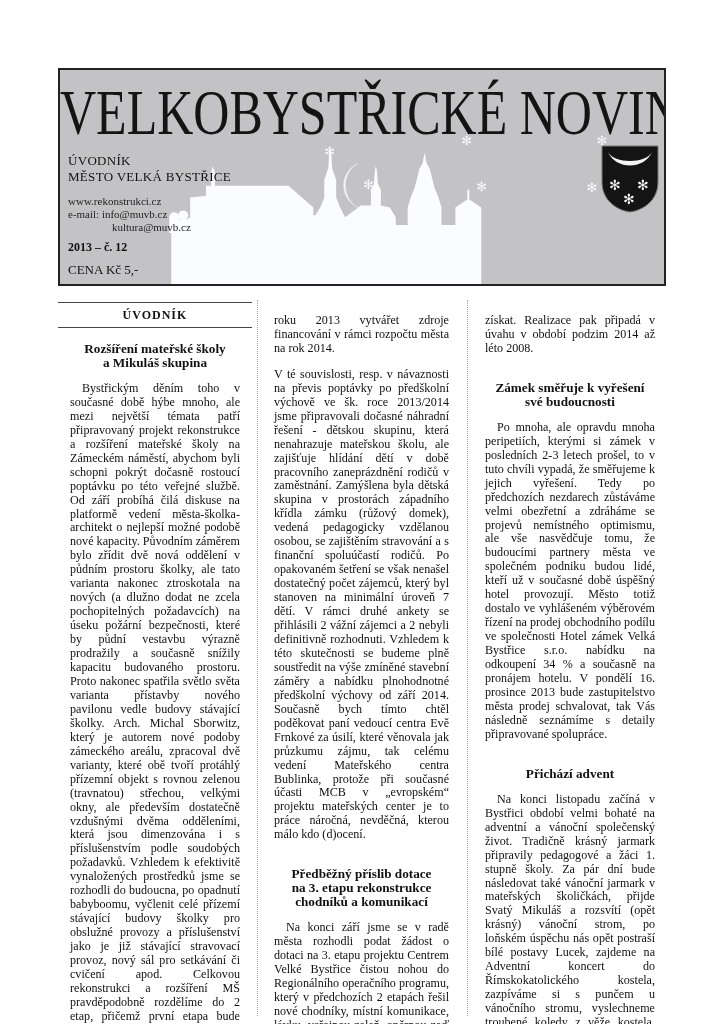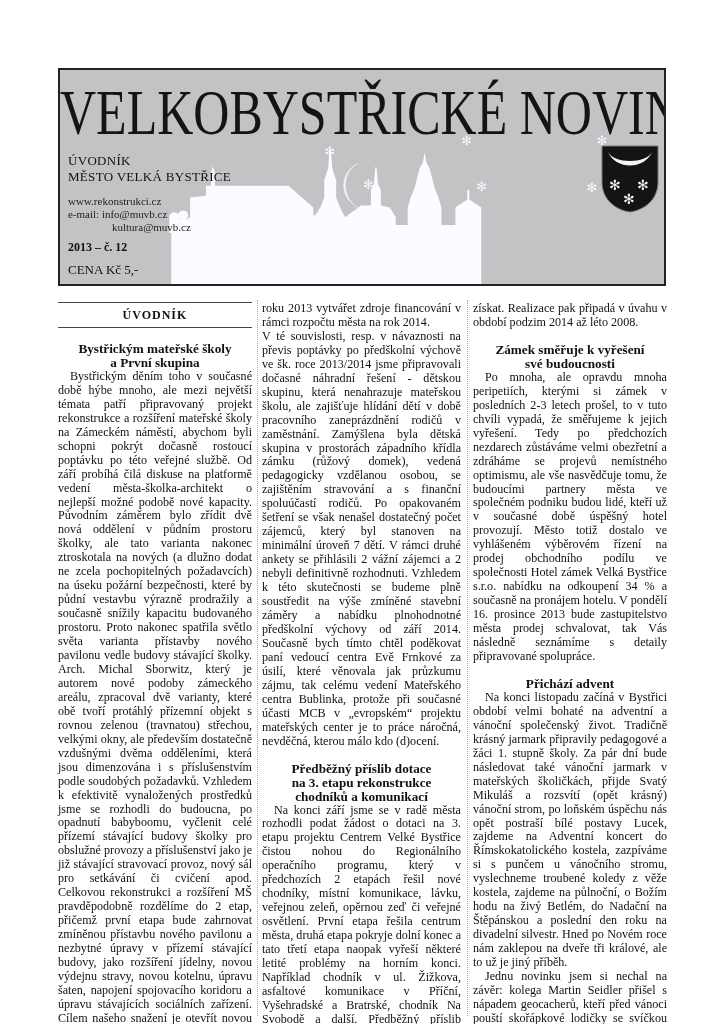--- a/index.html
+++ b/index.html
@@ -12,21 +12,21 @@
            transform:scaleY(1.25); transform-origin:top; color:#141414; white-space:nowrap; }
   .publisher { position:absolute; left:8px; top:83px; font-size:13px; line-height:16px; letter-spacing:0.3px; }
   .contact { position:absolute; left:8px; top:125px; font-size:11px; line-height:13px; color:#222; }
   .contact .indent { padding-left:44px; }
   .issue { position:absolute; left:8px; top:170px; font-size:12px; font-weight:bold; }
   .price { position:absolute; left:8px; top:192px; font-size:13px; }
   .skyline { position:absolute; left:0; top:0; width:100%; height:100%; }
   .crest { position:absolute; left:540px; top:74px; }
 
   .col { position:absolute; top:302px; font-size:12.1px; line-height:13.95px; text-align:justify; }
-  .col p { margin:0; text-indent:12px; }
+  .col p { margin:12px; text-indent:12px; }
   .col p.noindent { text-indent:0; }
   .c1 { left:58px; width:194px; }
   .c2 { left:262px; width:199px; }
   .c3 { left:473px; width:194px; }
   .vsep { position:absolute; top:300px; height:716px; width:0; border-left:1px dotted #aaa; }
   .section-rule { border-top:1px solid #444; margin:0 0 6px 0; }
   .section-title { text-align:center; font-size:12px; font-weight:bold; letter-spacing:1px; margin:2px 0 4px 0; }
   .section-rule2 { border-top:1px solid #444; margin:0 0 14px 0; }
   .head { text-align:center; font-weight:bold; font-size:13.2px; line-height:14px; margin:0; }
   .gap { height:13px; }
@@ -90,22 +90,22 @@
 </div>
 
 <div class="vsep" style="left:257px"></div>
 <div class="vsep" style="left:467px"></div>
 
 <div class="col c1">
   <div class="section-rule"></div>
   <div class="section-title">ÚVODNÍK</div>
   <div class="section-rule2"></div>
   <div class="head">
-    <div>Bystřickým mateřské školy</div>
-    <div>a První skupina</div>
+    <div>Rozšíření mateřské školy</div>
+    <div>a Mikuláš skupina</div>
   </div>
   <p>Bystřickým děním toho v současné době hýbe mnoho, ale mezi největší témata patří připravovaný projekt rekonstrukce a rozšíření mateřské školy na Zámeckém náměstí, abychom byli schopni pokrýt dočasně rostoucí poptávku po této veřejné službě. Od září probíhá čilá diskuse na platformě vedení města-školka-architekt o nejlepší možné podobě nové kapacity. Původním záměrem bylo zřídit dvě nová oddělení v půdním prostoru školky, ale tato varianta nakonec ztroskotala na nových (a dlužno dodat ne zcela pochopitelných požadavcích) na úseku požární bezpečnosti, které by půdní vestavbu výrazně prodražily a současně snížily kapacitu budovaného prostoru. Proto nakonec spatřila světlo světa varianta přístavby nového pavilonu vedle budovy stávající školky. Arch. Michal Sborwitz, který je autorem nové podoby zámeckého areálu, zpracoval dvě varianty, které obě tvoří protáhlý přízemní objekt s rovnou zelenou (travnatou) střechou, velkými okny, ale především dostatečně vzdušnými dvěma odděleními, která jsou dimenzována i s příslušenstvím podle soudobých požadavků. Vzhledem k efektivitě vynaložených prostředků jsme se rozhodli do budoucna, po opadnutí babyboomu, vyčlenit celé přízemí stávající budovy školky pro obslužné provozy a příslušenství jako je již stávající stravovací provoz, nový sál pro setkávání či cvičení apod. Celkovou rekonstrukci a rozšíření MŠ pravděpodobně rozdělíme do 2 etap, přičemž první etapa bude zahrnovat zmíněnou přístavbu nového pavilonu a nezbytné úpravy v přízemí stávající budovy, jako rozšíření jídelny, novou výdejnu stravy, novou kotelnu, úpravu šaten, napojení spojovacího koridoru a úpravu stávajících sociálních zařízení. Cílem našeho snažení je otevřít novou kapacitu školky (1. etapu) v září 2014. Za tím účelem budeme již nyní na konci</p>
 </div>
 
 <div class="col c2">
   <p class="noindent">roku 2013 vytvářet zdroje financování v rámci rozpočtu města na rok 2014.</p>
   <p class="noindent">V té souvislosti, resp. v návaznosti na převis poptávky po předškolní výchově ve šk. roce 2013/2014 jsme připravovali dočasné náhradní řešení - dětskou skupinu, která nenahrazuje mateřskou školu, ale zajišťuje hlídání dětí v době pracovního zaneprázdnění rodičů v zaměstnání. Zamýšlena byla dětská skupina v prostorách západního křídla zámku (růžový domek), vedená pedagogicky vzdělanou osobou, se zajištěním stravování a s finanční spoluúčastí rodičů. Po opakovaném šetření se však nenašel dostatečný počet zájemců, který byl stanoven na minimální úroveň 7 dětí. V rámci druhé ankety se přihlásili 2 vážní zájemci a 2 nebyli definitivně rozhodnuti. Vzhledem k této skutečnosti se budeme plně soustředit na výše zmíněné stavební záměry a nabídku plnohodnotné předškolní výchovy od září 2014. Současně bych tímto chtěl poděkovat paní vedoucí centra Evě Frnkové za úsilí, které věnovala jak průzkumu zájmu, tak celému vedení Mateřského centra Bublinka, protože při současné účasti MCB v „evropském“ projektu mateřských center je to práce náročná, nevděčná, kterou málo kdo (d)ocení.</p>
   <div class="gap"></div>
   <div class="head">
     <div>Předběžný příslib dotace</div>

